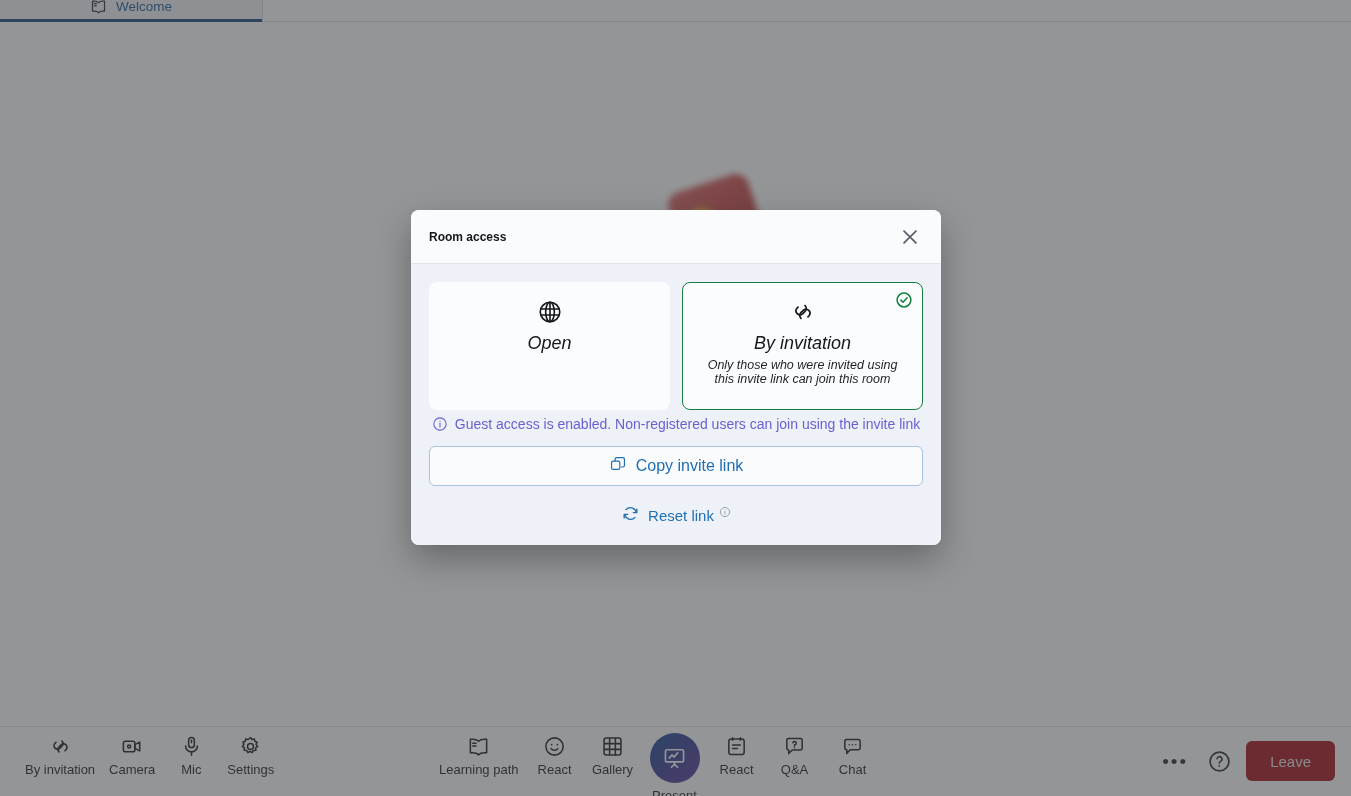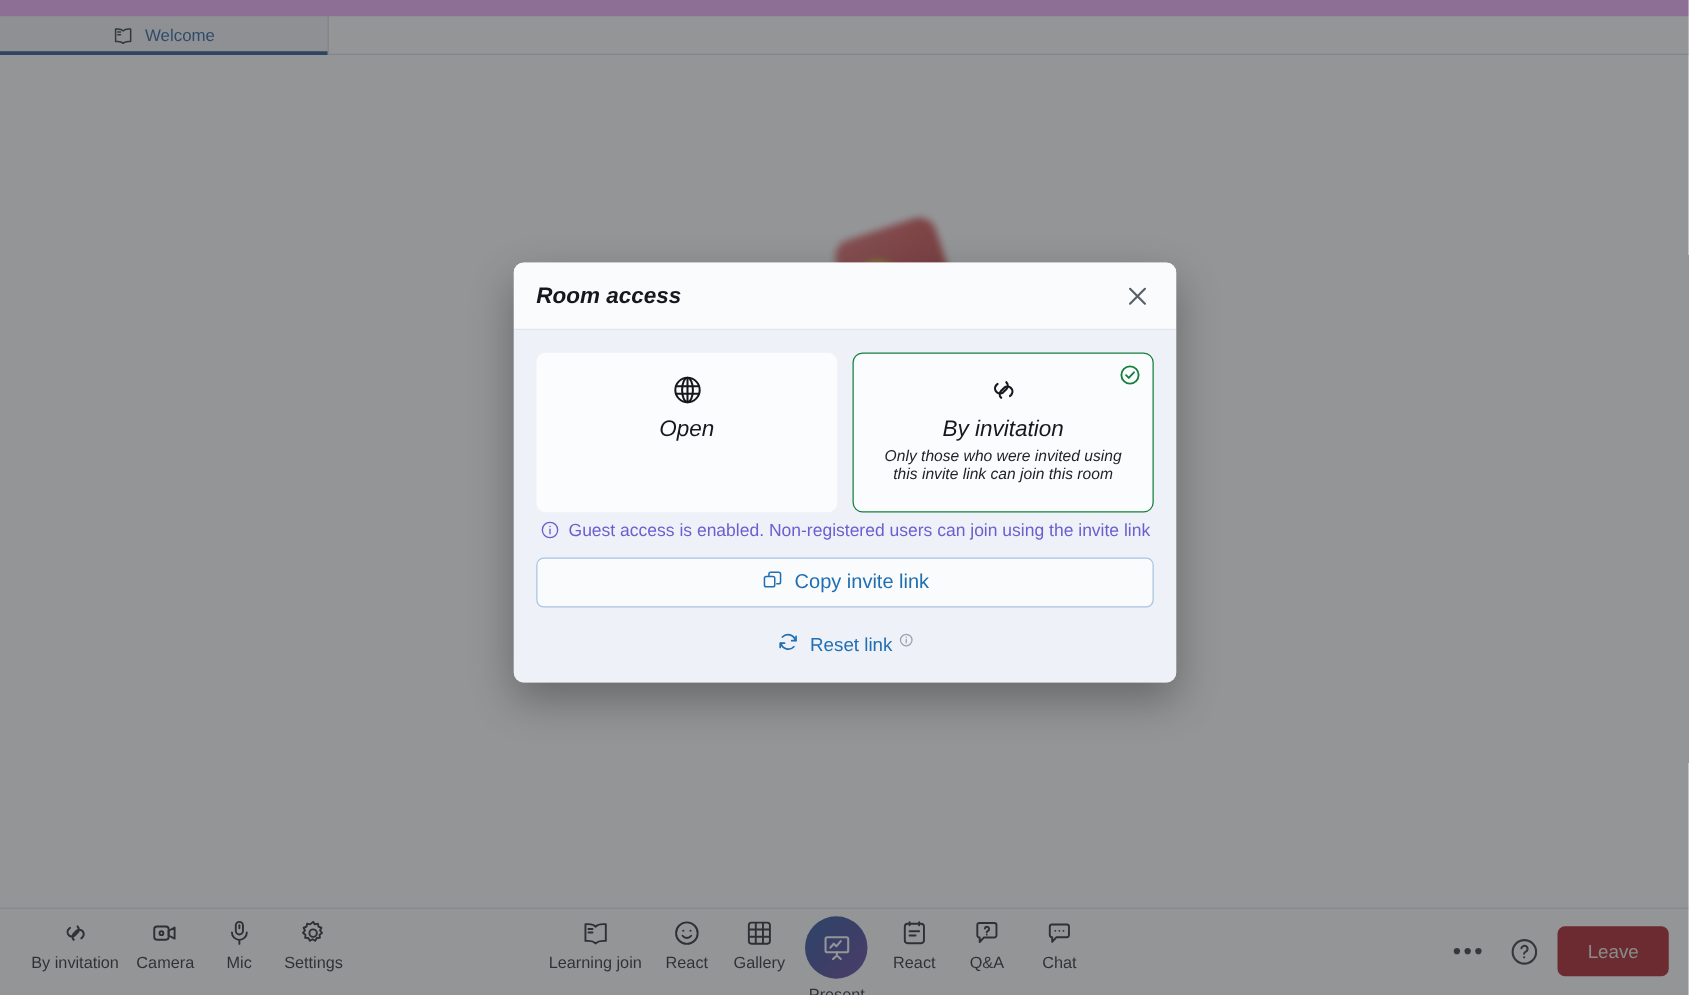--- a/index.html
+++ b/index.html
@@ -17,21 +17,21 @@
     width: 1351px;
     height: 796px;
     background: #ffffff;
   }
 
   
   .tabbar {
     position: absolute;
     top: 0; left: 0;
     width: 1351px;
-    height: 44px;
+    height: 22px;
     background: #f0abfc;
     border-bottom: 1px solid #d7dce3;
     display: flex;
     align-items: flex-end;
     z-index: 2;
   }
   .tab {
     width: 263px;
     height: 30px;
     display: flex;
@@ -170,24 +170,23 @@
   .modal-header {
     height: 54px;
     background: #fafbfd;
     border-bottom: 1px solid #e2e6ec;
     display: flex;
     align-items: center;
     justify-content: space-between;
     padding: 0 14px 0 18px;
   }
   .modal-title {
-    font-size: 18px;
+    font-size: 12px;
     font-weight: bold;
     color: #15181c;
-    font-style: italic;
   }
   .modal-close {
     width: 34px; height: 34px;
     display: flex; align-items: center; justify-content: center;
     cursor: pointer;
     color: #5a6069;
     background: none; border: none;
   }
   .modal-body {
     padding: 18px;
@@ -349,21 +348,21 @@
 
     <div class="tb-group tb-center">
       <div class="tb-item">
         <span class="tb-icon">
           <svg width="23" height="23" viewBox="0 0 24 24" fill="none" stroke="currentColor" stroke-width="1.6" stroke-linecap="round" stroke-linejoin="round">
             <path d="M12 6.5C10.5 5 8.5 4.5 6 4.5H3.5v14H6c2.5 0 4.5.6 6 2"></path>
             <path d="M12 6.5C13.5 5 15.5 4.5 18 4.5h2.5v14H18c-2.5 0-4.5.6-6 2"></path>
             <path d="M6 8.5h3.4M6 11.5h3.4"></path>
           </svg>
         </span>
-        <span class="tb-label">Learning join</span>
+        <span class="tb-label">Learning path</span>
       </div>
 
       <div class="tb-item">
         <span class="tb-icon">
           <svg width="23" height="23" viewBox="0 0 24 24" fill="none" stroke="currentColor" stroke-width="1.6" stroke-linecap="round">
             <circle cx="12" cy="12" r="9"></circle>
             <circle cx="9" cy="10" r="0.9" fill="currentColor" stroke="none"></circle>
             <circle cx="15" cy="10" r="0.9" fill="currentColor" stroke="none"></circle>
             <path d="M8.4 14.2c.9 1.2 2.1 1.8 3.6 1.8s2.7-.6 3.6-1.8"></path>
           </svg>

